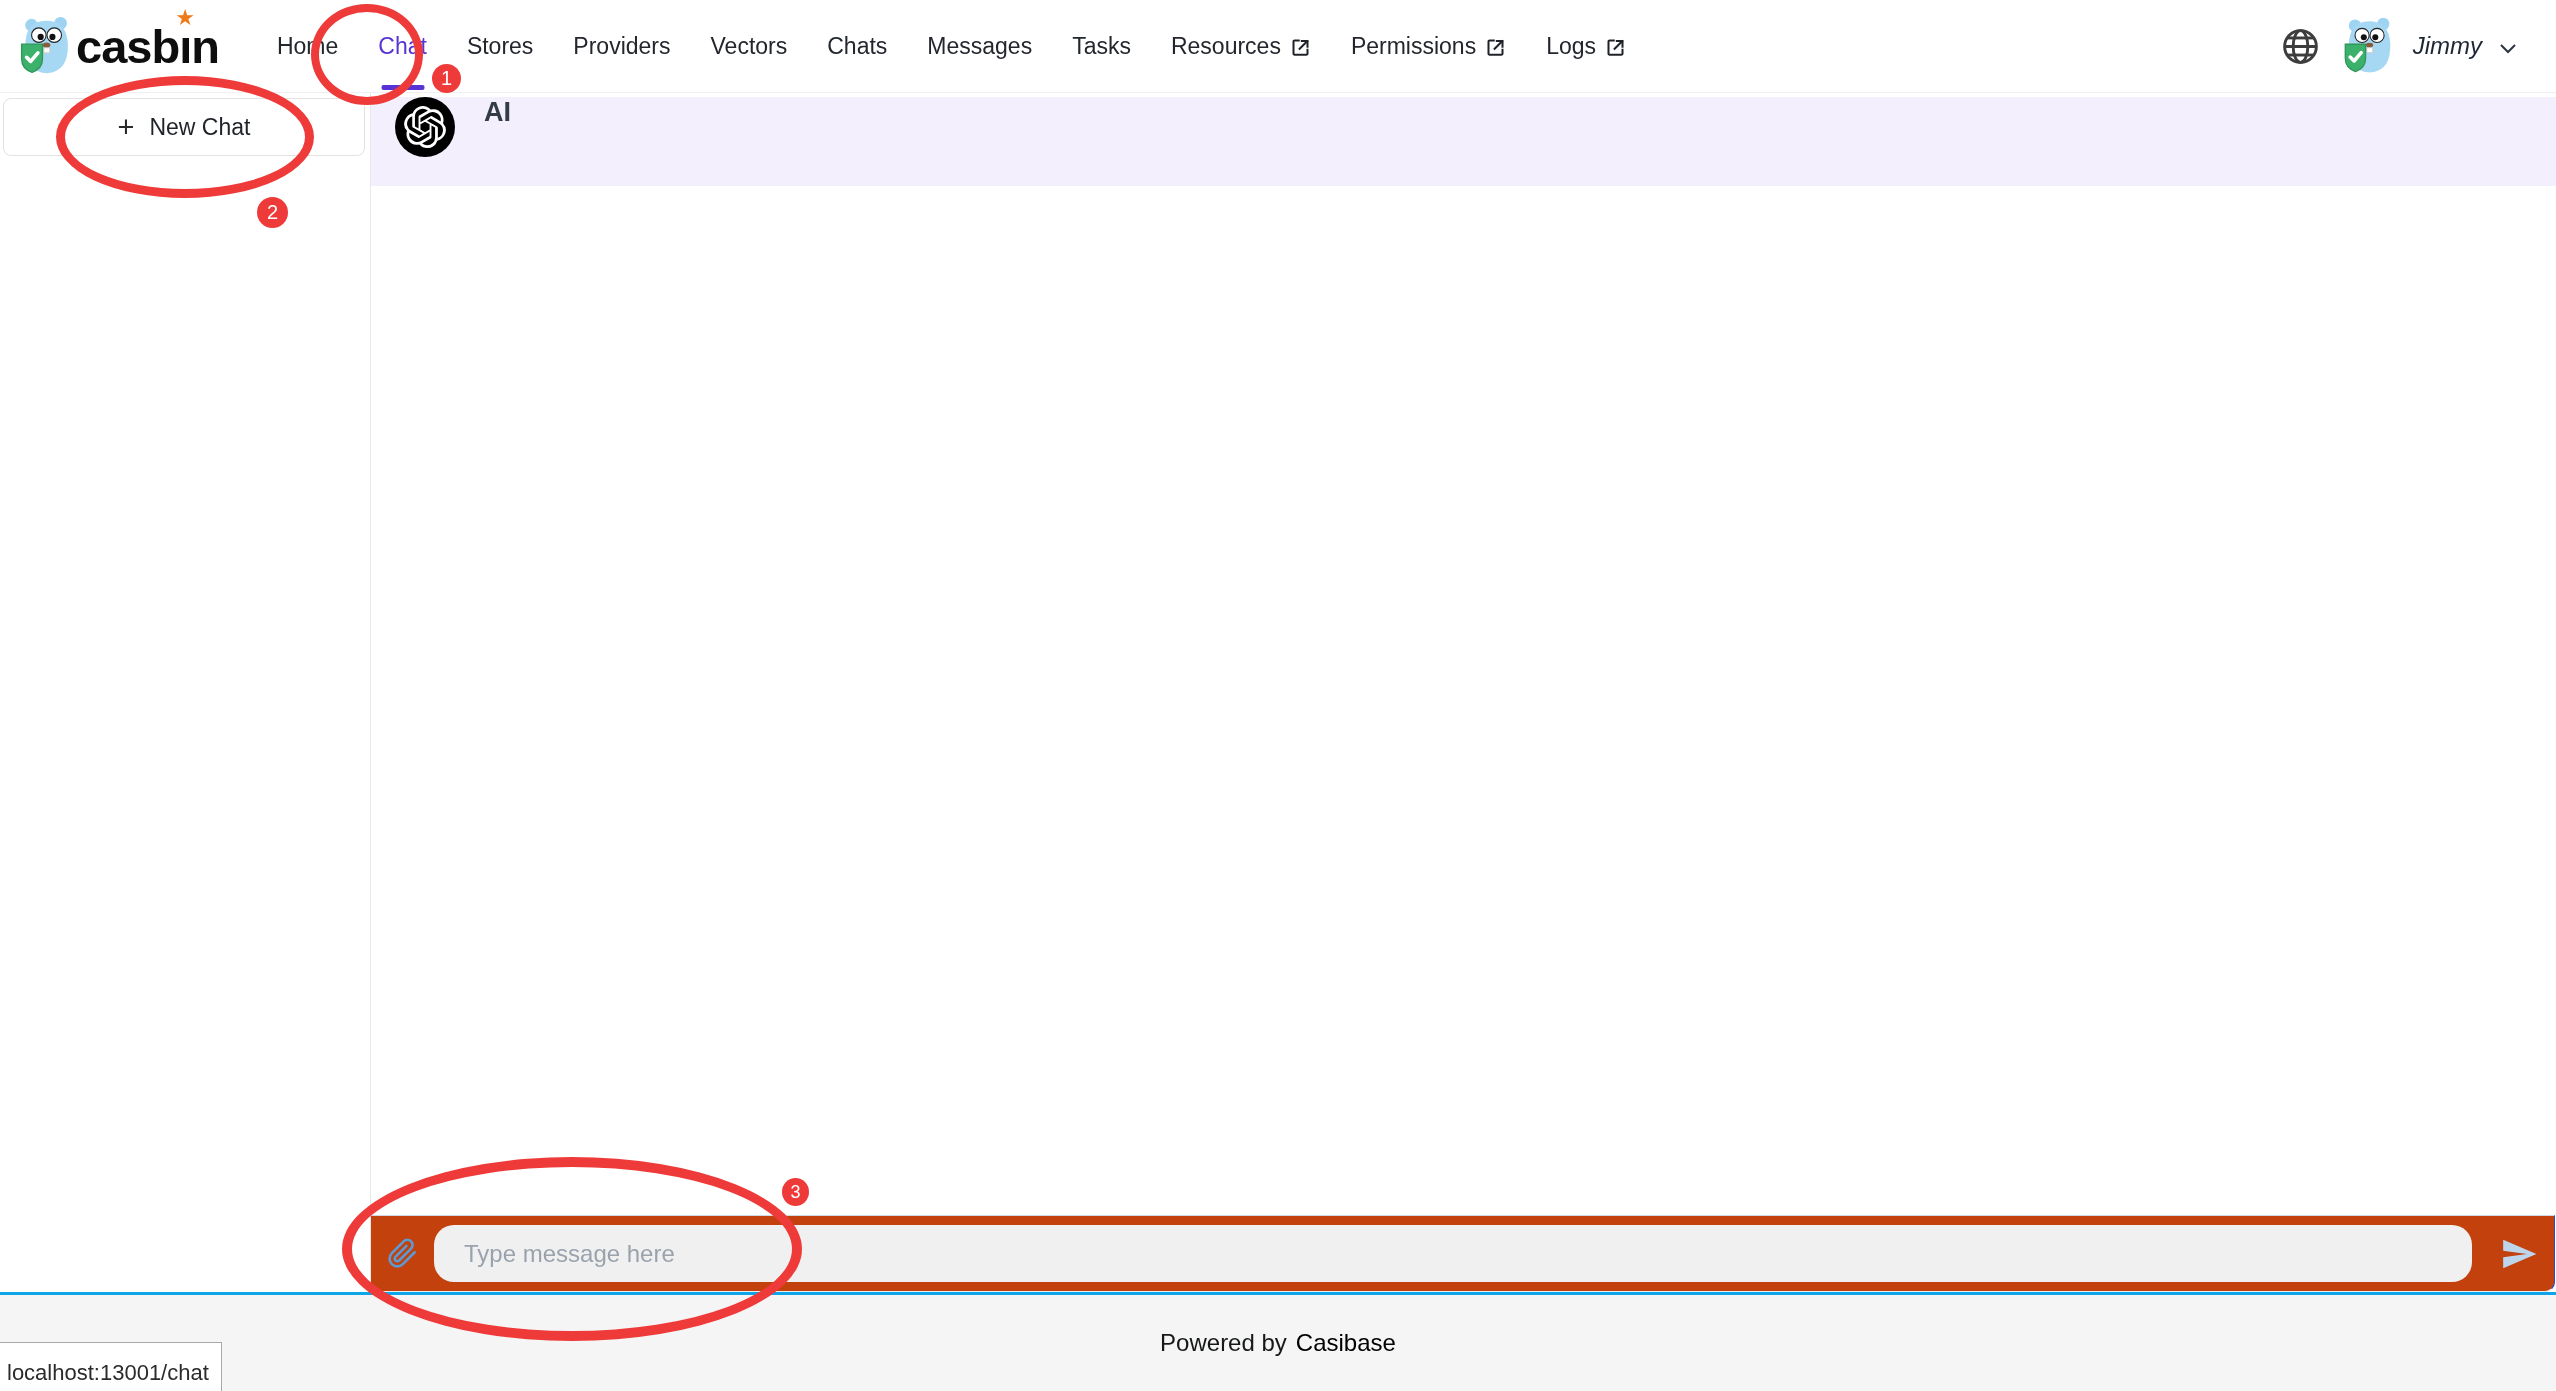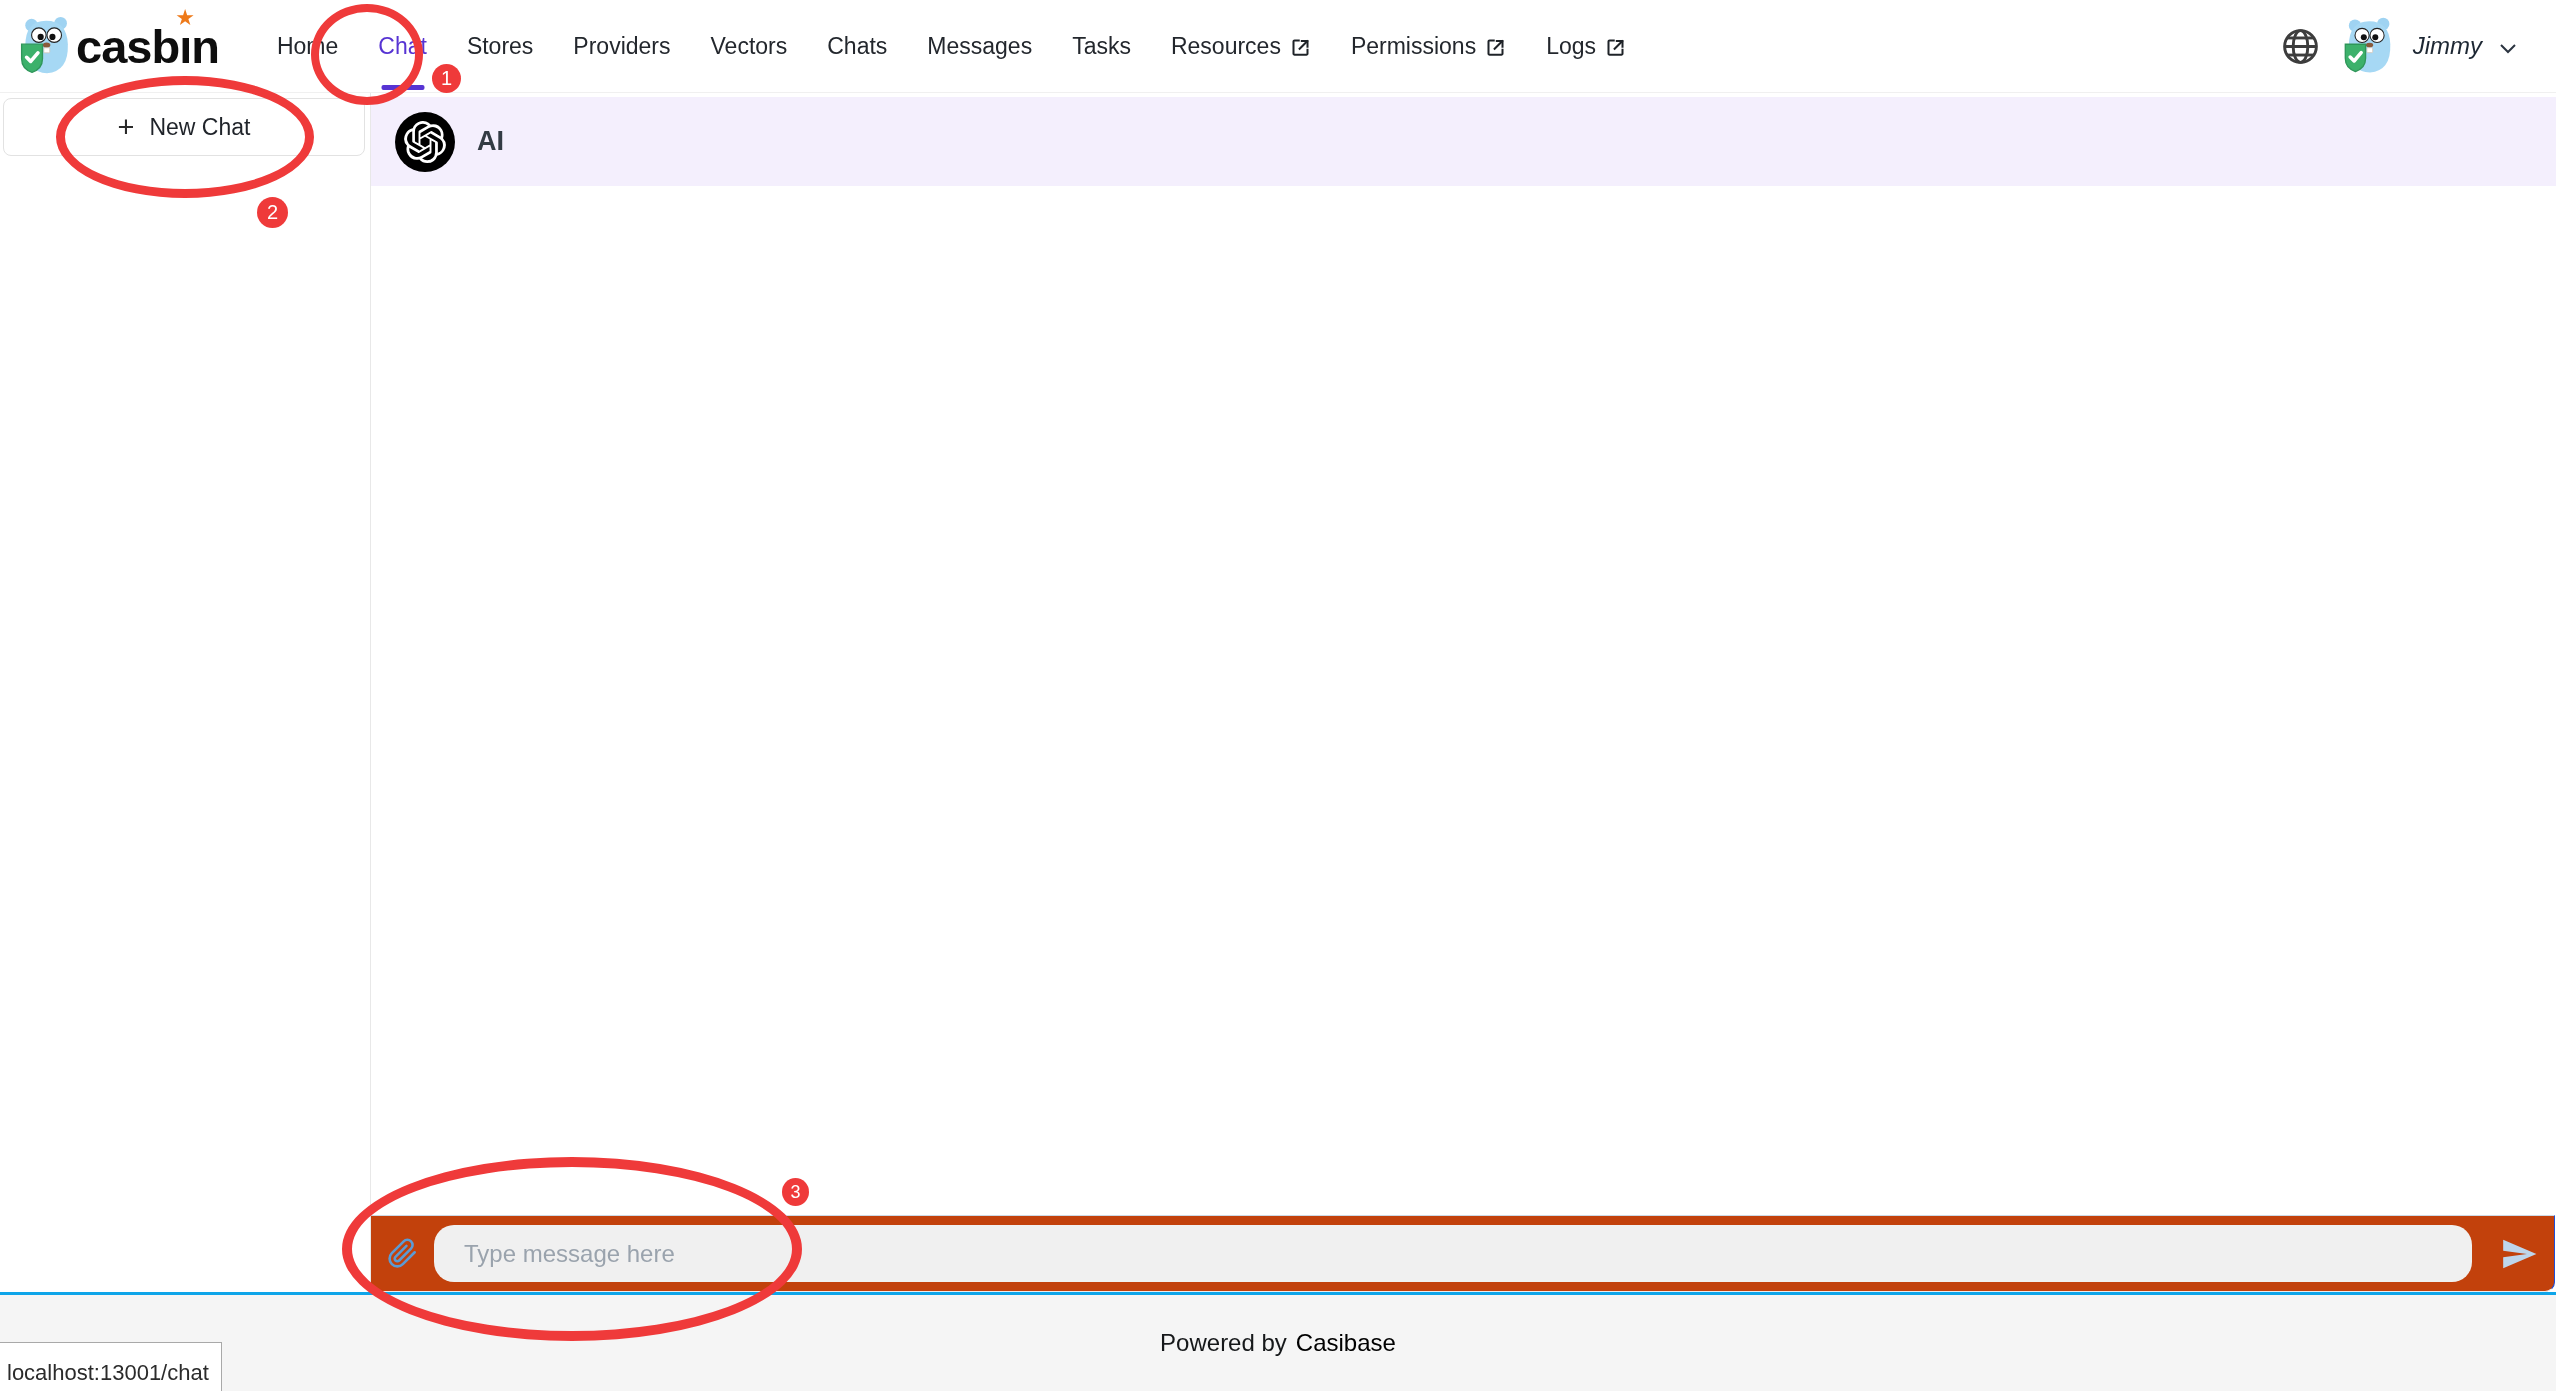--- a/index.html
+++ b/index.html
@@ -55,21 +55,21 @@
   }
   .new-chat-btn {
     background:none; border:none; display:flex; align-items:center; gap:15px;
     font-family:"Liberation Sans",sans-serif; font-size:23px; color:#1f2329; cursor:pointer;
   }
   .plus-glyph { font-size:29px; color:#2a2a2a; line-height:1; font-weight:400; }
 
   .chat { flex:1; display:flex; flex-direction:column; background:#fff; }
   .ai-band {
     margin-top:4px; height:89px; background:#f4effd;
-    display:flex; align-items:center; padding-left:24px; gap:22px;
+    display:flex; align-items:flex-start; padding-left:24px; gap:29px;
   }
   .ai-logo {
     width:60px; height:60px; border-radius:50%; background:#000;
     display:flex; align-items:center; justify-content:center;
   }
   .ai-logo svg { width:42px; height:42px; }
   .ai-name { font-size:27px; font-weight:bold; color:#333b44; }
   .messages { flex:1; background:#fff; }
 
   .composer {

